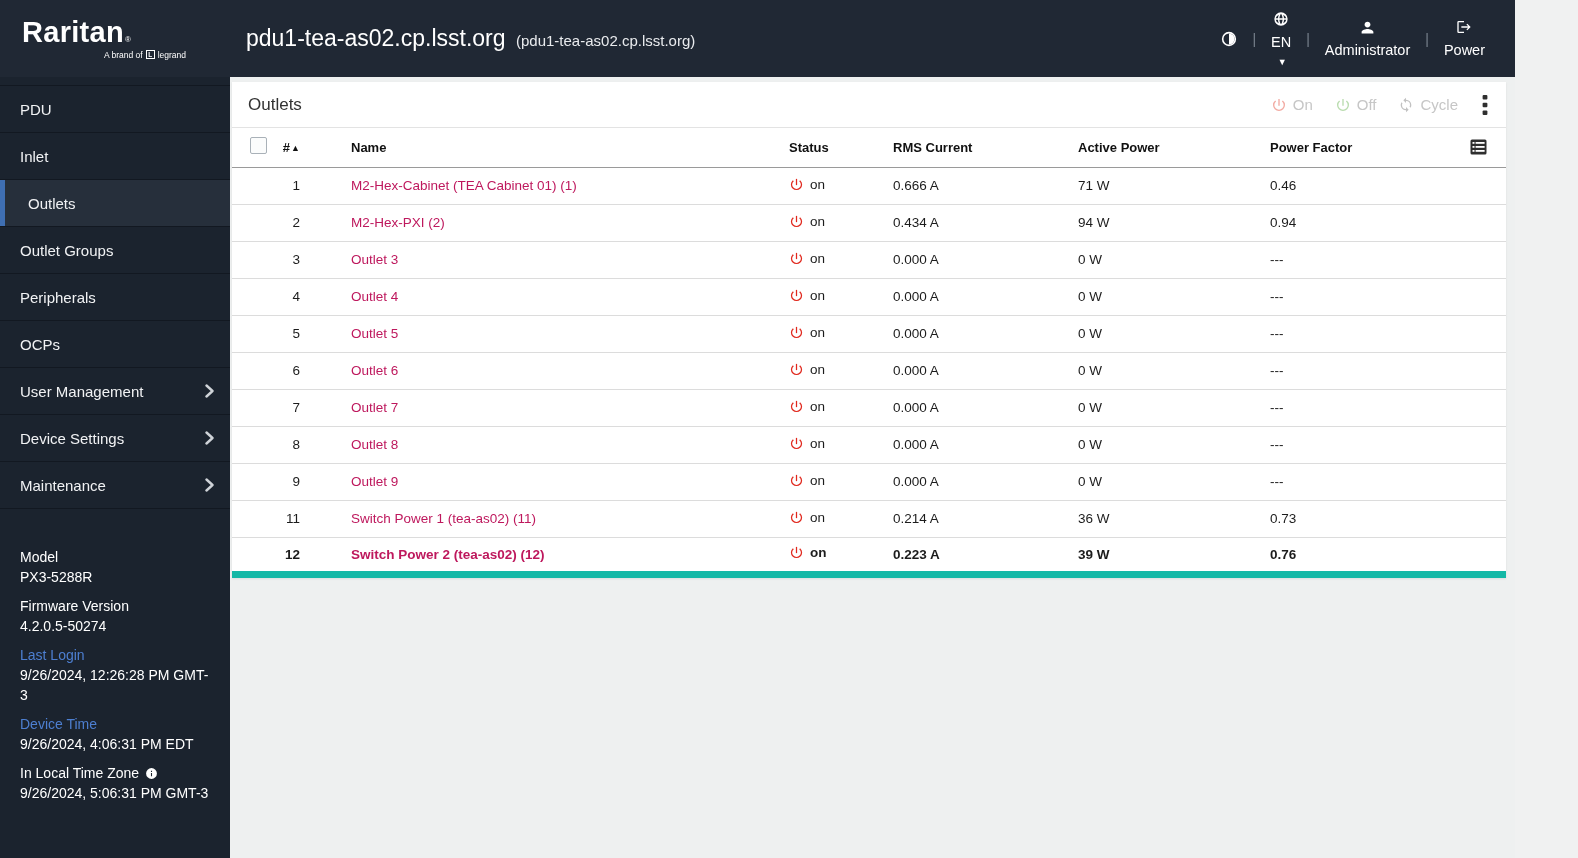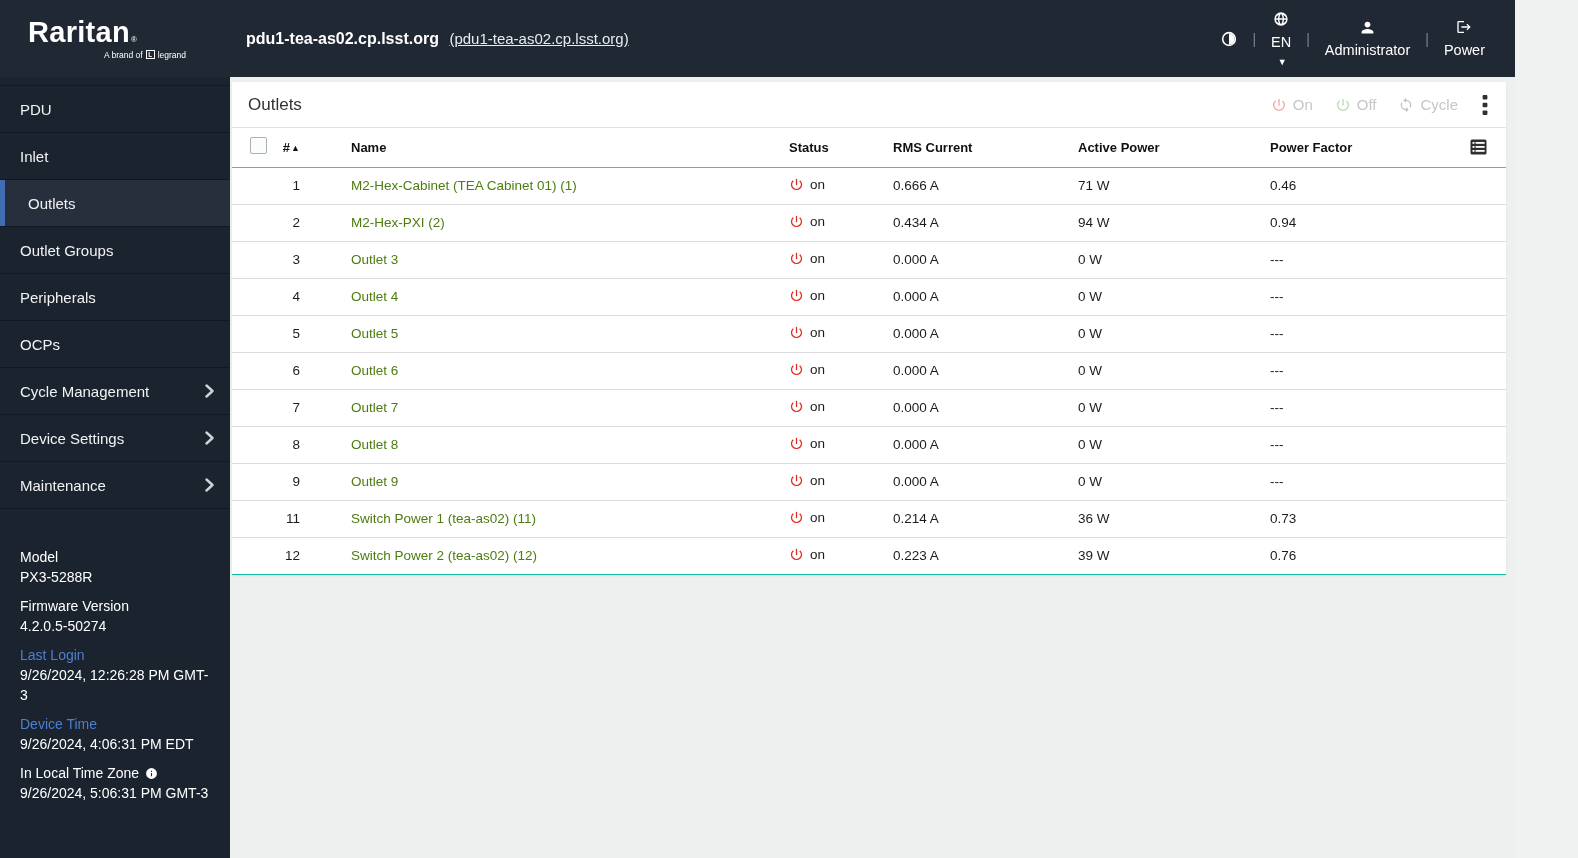--- a/index.html
+++ b/index.html
@@ -10,30 +10,30 @@
     font-family:"Liberation Sans", sans-serif;
     overflow:hidden;
   }
   .app { width:1515px; height:858px; background:#eef0f0; }
 
   
   .topbar {
     height:77px; background:#202834;
     display:flex; align-items:center;
   }
-  .logo-block { width:230px; padding-left:28px; flex:none; }
+  .logo-block { width:230px; padding-left:22px; flex:none; }
   .logo-line { display:flex; align-items:flex-end; }
   .logo-name { color:#fff; font-size:29px; font-weight:bold; letter-spacing:.3px; line-height:1; }
   .logo-reg { color:#fff; font-size:8px; margin-left:1px; line-height:1.6; }
   .logo-tagline { color:#fff; font-size:8.5px; margin-top:3px; text-align:right; padding-right:44px; display:flex; align-items:center; justify-content:flex-end; gap:3px; }
   .legrand-box { display:inline-flex; align-items:center; justify-content:center; width:9px; height:9px; border:1px solid #fff; font-size:6.5px; font-weight:bold; color:#fff; }
   .legrand-name { font-weight:normal; }
   .topbar-title { flex:1; padding-left:16px; color:#fff; white-space:nowrap; }
-  .title-main { font-size:16px;font-weight:bold; }
-  .title-sub  { font-size:15px; color:#e9ebee; margin-left:6px;text-decoration:underline; }
+  .title-main { font-size:23px; }
+  .title-sub  { font-size:15px; color:#e9ebee; margin-left:6px; }
   .topbar-right { display:flex; align-items:center; gap:15px; padding-right:30px; color:#fff; font-size:14.5px; flex:none; }
   .topbar-right svg { display:block; }
   .tb-item { display:flex; align-items:center; gap:7px; cursor:pointer; white-space:nowrap;flex-direction:column; }
   .tb-sep { color:#79828e; font-size:14px; }
   .caret-down { font-size:9px; margin-left:2px; }
 
   
   .body { display:flex; height:854px; }
 
   
@@ -66,27 +66,27 @@
 
   
   table { width:100%; border-collapse:collapse; table-layout:fixed; }
   col.c1{width:44px;} col.c2{width:24px;} col.c4{width:104px;}
   col.c5{width:185px;} col.c6{width:192px;} col.c7{width:200px;} col.c8{width:36px;}
   th {
     text-align:left; font-size:13px; font-weight:bold; color:#111;
     height:39px; border-bottom:1px solid #9a9a9a; padding:0;
   }
   td { height:37px; border-bottom:1px solid #dcdcdc; font-size:13.5px; color:#1c1c1c; padding:0; }
-  tbody tr:last-child td { border-bottom:1px solid #14b8a6; }
+  tbody tr:last-child td { border-bottom:7px solid #14b8a6;font-weight:bold; }
   .c-check { padding-left:18px; }
   .checkbox { width:17px; height:17px; border:1px solid #a9b1b8; border-radius:2px; background:#fbfcfc; display:inline-block; cursor:pointer; }
   th.c-num, td.c-num { text-align:right; }
   .sort-arrow { font-size:9px; margin-left:1px; vertical-align:1px; }
   th.c-name, td.c-name { padding-left:51px; }
-  a.link { color:#4d7c0f; text-decoration:none; cursor:pointer; }
+  a.link { color:#be185d; text-decoration:none; cursor:pointer; }
   .status { display:inline-flex; align-items:center; gap:6px; }
   .status svg { flex:none; }
   .colsel { background:none; border:none; padding:0; cursor:pointer; display:flex; }
   .spacer-below { height:230px; }
 </style>
 </head>
 <body>
 
 <div class="app">
 
@@ -169,21 +169,21 @@
     <span class="nav-label">Peripherals</span>
 
   </div>
 
   <div class="nav-item">
     <span class="nav-label">OCPs</span>
 
   </div>
 
   <div class="nav-item">
-    <span class="nav-label">Cycle Management</span>
+    <span class="nav-label">User Management</span>
     <span class="chevron">
       <svg width="9" height="14" viewBox="0 0 9 14" fill="none" stroke="#cfd3d8" stroke-width="2.4" stroke-linecap="round" stroke-linejoin="round">
         <path d="M1.5 1.5L7.5 7l-6 5.5"></path>
       </svg>
     </span>
   </div>
 
   <div class="nav-item">
     <span class="nav-label">Device Settings</span>
     <span class="chevron">

